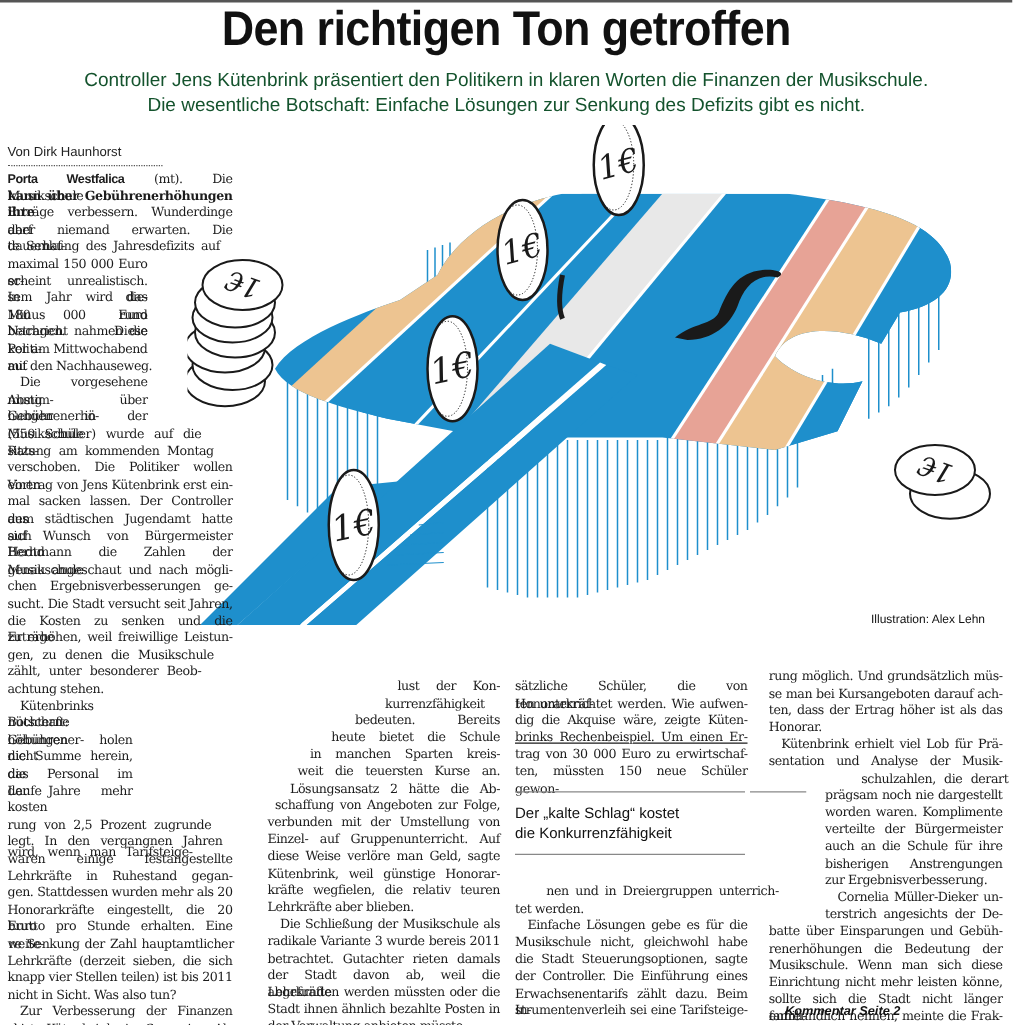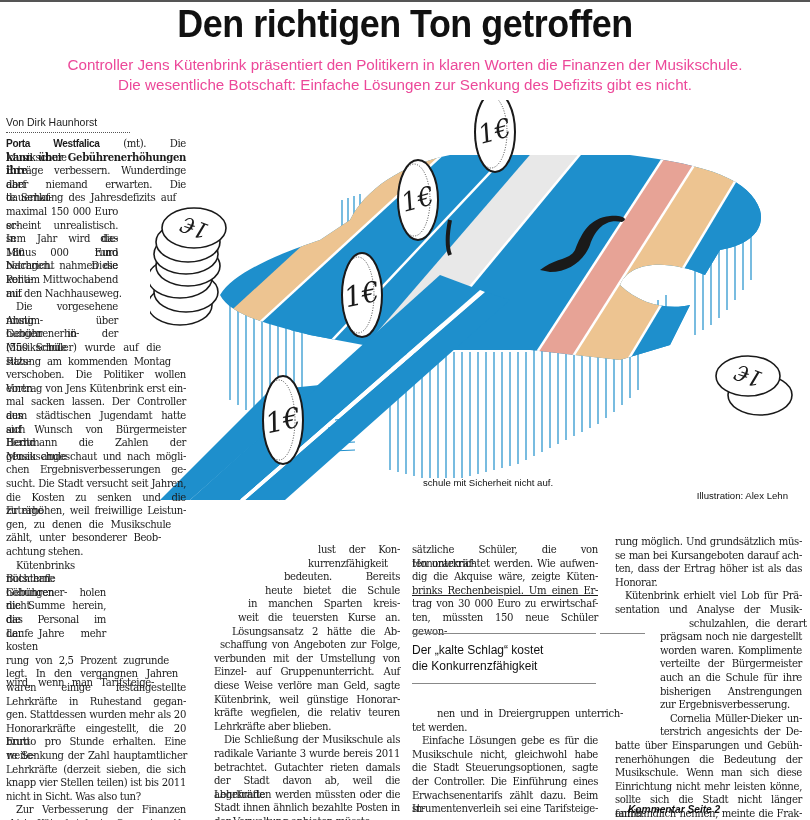--- a/index.html
+++ b/index.html
@@ -1,19 +1,19 @@
 <!DOCTYPE html>
 <html><head>
 <meta charset="utf-8">
 <style>
   html,body{margin:0;padding:0;background:#fff;}
   body{width:810px;height:820px;position:relative;overflow:hidden;font-family:"DejaVu Serif","Liberation Serif",serif;color:#1a1a1a;}
   .topline{position:absolute;left:0;top:0;width:810px;height:2px;background:#555;}
   .headline{position:absolute;left:0;top:2px;width:810px;text-align:center;font-family:"Liberation Sans","DejaVu Sans",sans-serif;font-weight:bold;font-size:39px;letter-spacing:-0.5px;color:#111;transform:scaleX(0.92);transform-origin:center top;white-space:nowrap;}
-  .deck{position:absolute;left:0;width:810px;text-align:center;font-family:"Liberation Sans","DejaVu Sans",sans-serif;font-size:15.2px;color:#ec4899;white-space:nowrap;}
+  .deck{position:absolute;left:0;width:810px;text-align:center;font-family:"Liberation Sans","DejaVu Sans",sans-serif;font-size:15.2px;color:#14532d;white-space:nowrap;}
   .byline{position:absolute;left:6px;top:116px;font-family:"Liberation Sans","DejaVu Sans",sans-serif;font-size:10.5px;color:#222;}
   .byline-rule{position:absolute;left:6px;top:132px;width:124px;border-top:1px dotted #555;}
   .ln{position:absolute;font-size:10.1px;line-height:13.6px;white-space:nowrap;color:#1c1c1c;font-family:"DejaVu Serif","Liberation Serif",serif;letter-spacing:-0.35px;}
   .ln.j{text-align:justify;text-align-last:justify;}
   .ln b{font-family:"Liberation Sans","DejaVu Sans",sans-serif;font-weight:bold;}
   .caption{position:absolute;left:423px;top:477px;width:365px;font-family:"Liberation Sans","DejaVu Sans",sans-serif;font-size:9.6px;line-height:12.5px;color:#111;}
   .caption .credit{position:absolute;right:0;top:12.5px;}
   .pull{position:absolute;left:412px;top:643px;width:160px;font-family:"Liberation Sans","DejaVu Sans",sans-serif;font-size:12px;line-height:15.5px;color:#111;}
   .pull-rule-top{position:absolute;left:412px;top:633px;width:184px;border-top:1px solid #888;}
   .pull-rule-bottom{position:absolute;left:412px;top:683px;width:184px;border-top:1px solid #888;}
@@ -292,21 +292,20 @@
     <div class="ln j" style="left: 660px; top: 725.4px; width: 142px; white-space: normal;">terstrich angesichts der De-</div>
     <div class="ln j" style="left: 615px; top: 739px; width: 187px; white-space: normal;">batte über Einsparungen und Gebüh-</div>
     <div class="ln j" style="left: 615px; top: 752.6px; width: 187px; white-space: normal;">renerhöhungen die Bedeutung der</div>
     <div class="ln j" style="left: 615px; top: 766.2px; width: 187px; white-space: normal;">Musikschule. Wenn man sich diese</div>
     <div class="ln j" style="left: 615px; top: 779.8px; width: 187px; white-space: normal;">Einrichtung nicht mehr leisten könne,</div>
     <div class="ln j" style="left: 615px; top: 793.4px; width: 187px; white-space: normal;">sollte sich die Stadt nicht länger famili-</div>
     <div class="ln j" style="left: 615px; top: 807px; width: 187px; white-space: normal;">enfreundlich nennen, meinte die Frak-</div>
   </div>
 
 <div class="caption">
-  <div>schule mit Sicherheit nicht auf.</div>
   <span class="credit">Illustration: Alex Lehn</span>
 </div>
 
 <div class="pull-rule-top"></div>
 <div class="pull">
   <div>Der „kalte Schlag“ kostet</div>
   <div>die Konkurrenzfähigkeit</div>
 </div>
 <div class="pull-rule-bottom"></div>
 <div class="pull-rule-right"></div>

